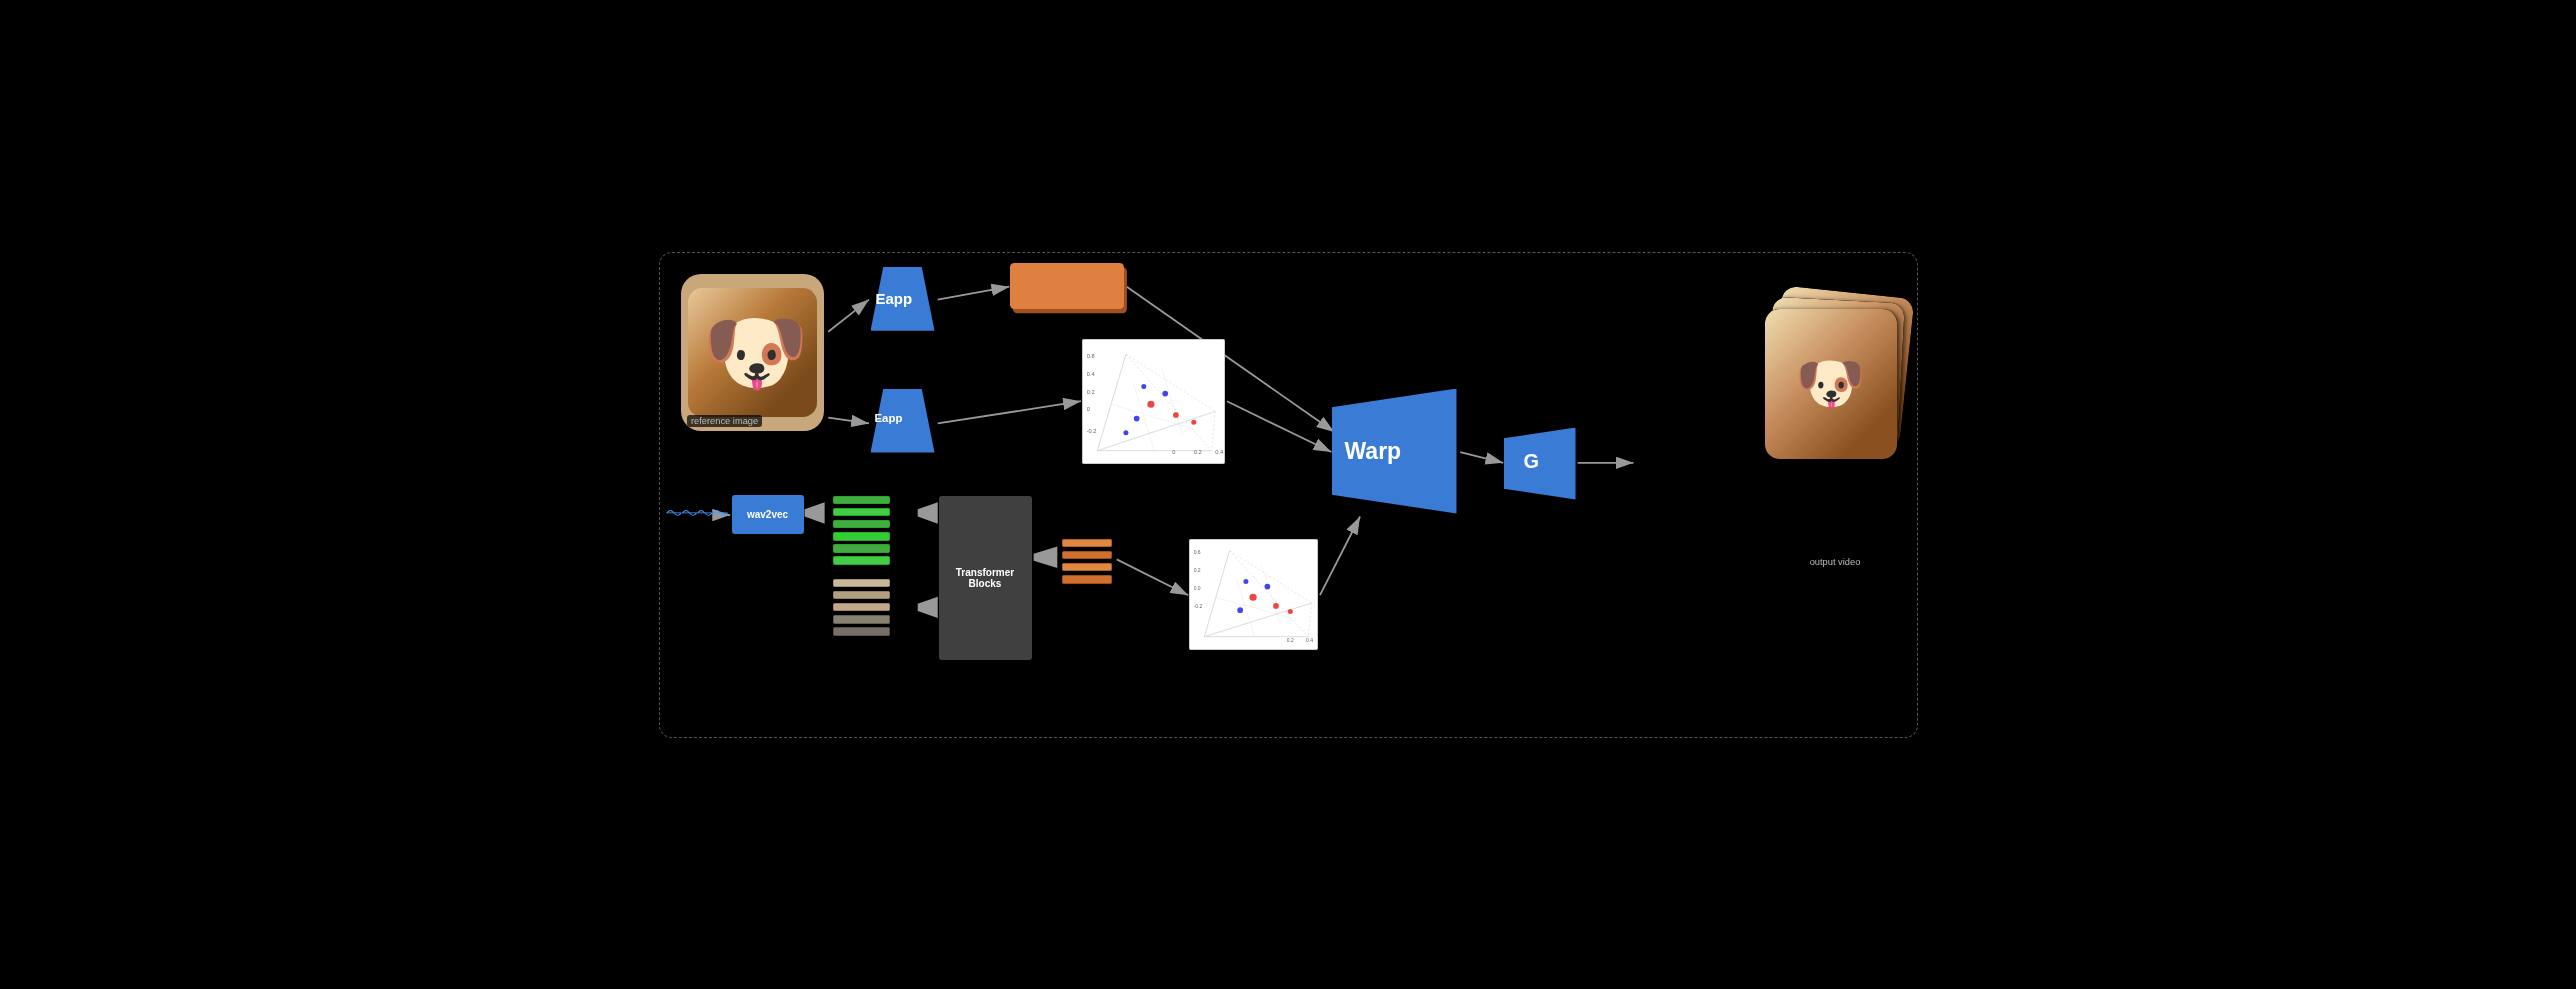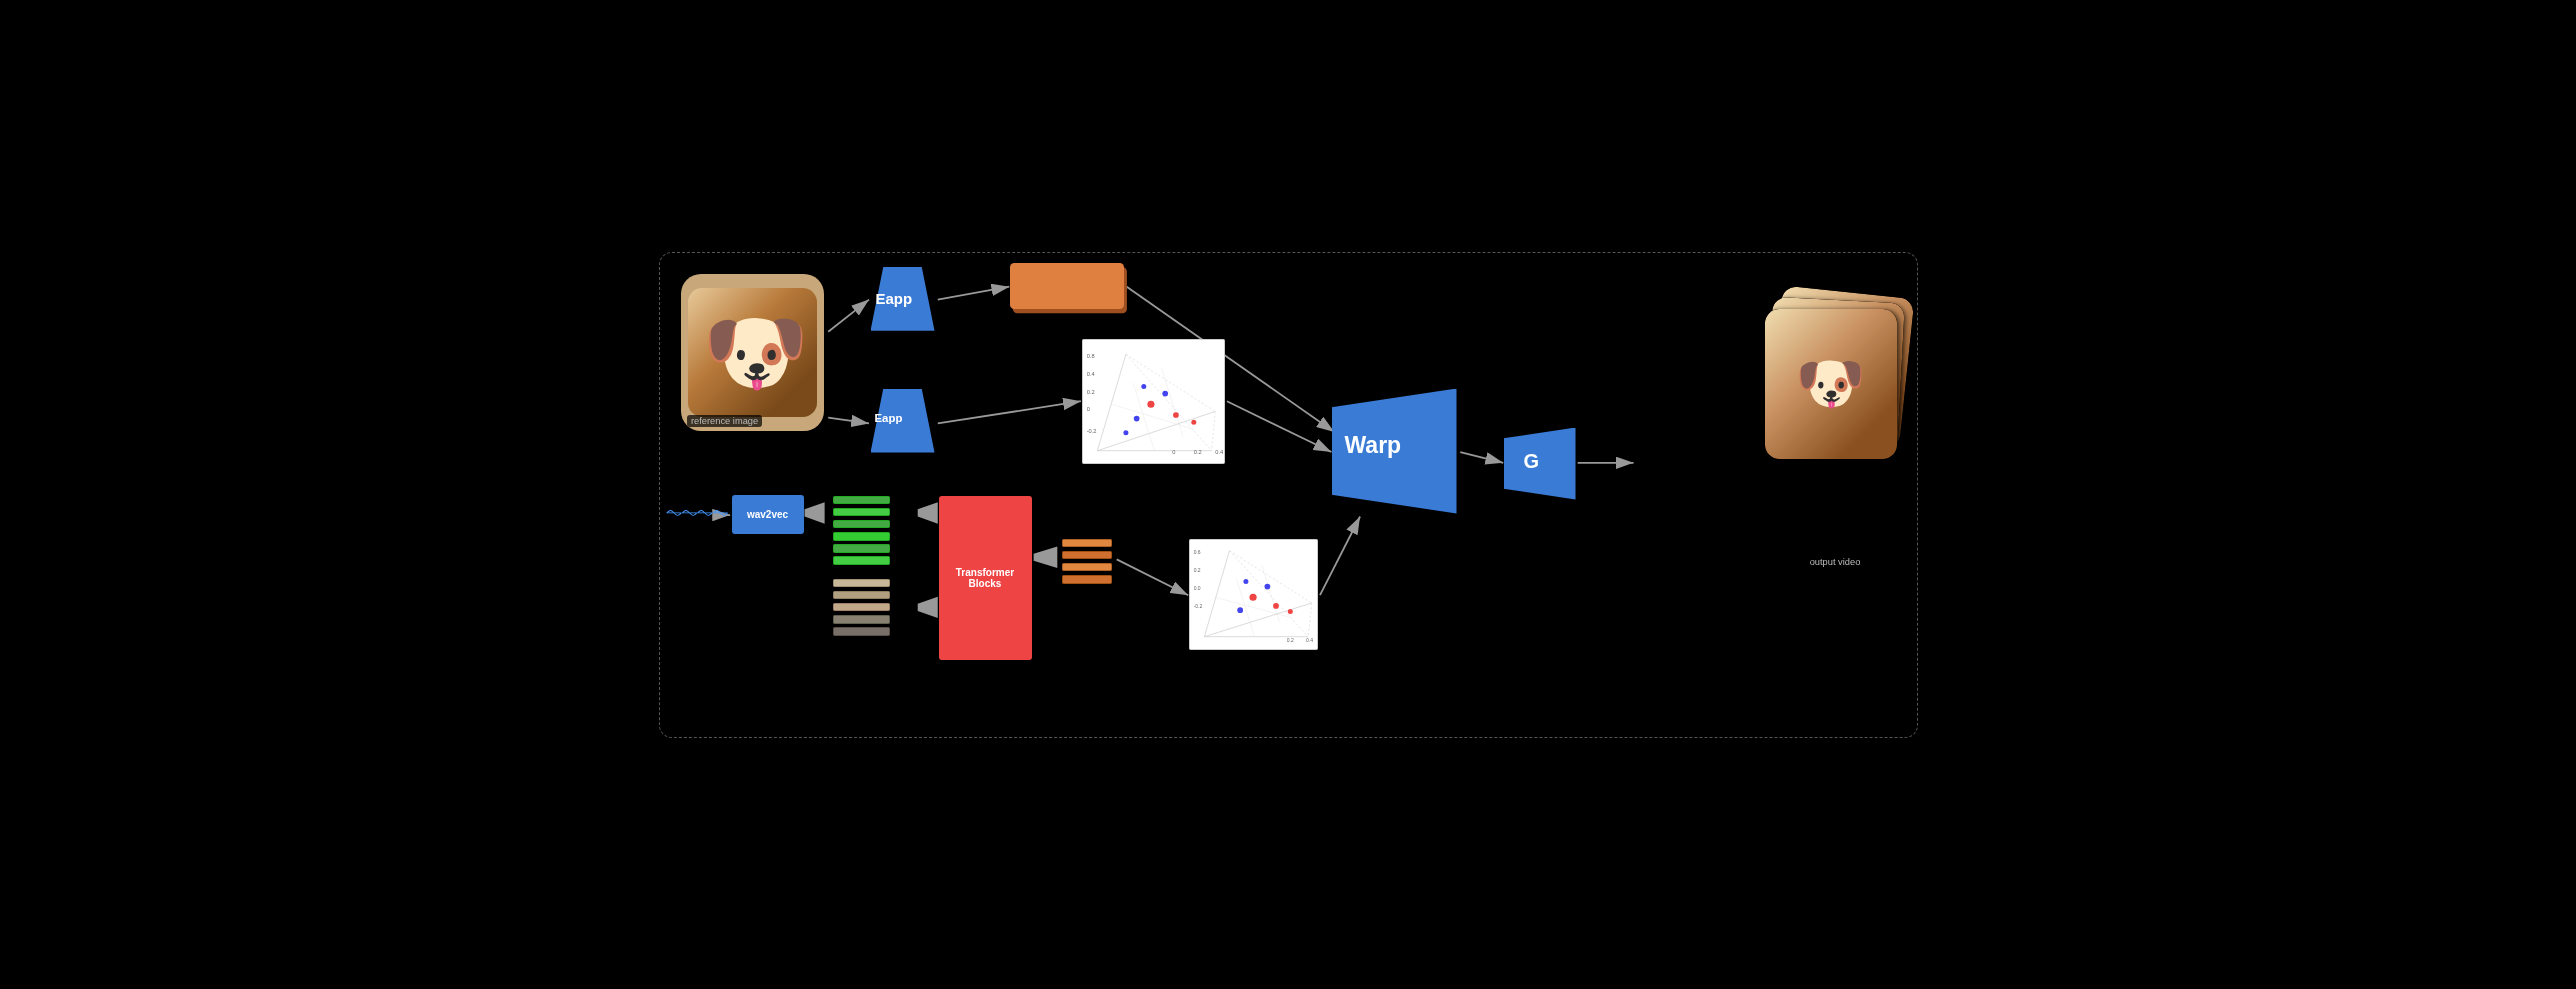--- a/index.html
+++ b/index.html
@@ -194,21 +194,21 @@
       border-radius: 2.9px;
     }
 
     
     .transformer-block {
       position: absolute;
       left: 279px;
       top: 243px;
       width: 93px;
       height: 164px;
-      background: #ef4444;
+      background: #404040;
       display: flex;
       align-items: center;
       justify-content: center;
       color: #fff;
       font-size: 10px;
       font-weight: bold;
       text-align: center;
       border-radius: 2.9px;
     }
 
@@ -221,21 +221,21 @@
       height: 125px;
       background: #3a7bd5;
       clip-path: polygon(0% 15%, 100% 0%, 100% 100%, 0% 85%);
       display: flex;
       align-items: center;
       justify-content: center;
     }
     .warp-label {
       position: absolute;
       left: 685px;
-      top: 179px;
+      top: 185px;
       color: #fff;
       font-size: 23px;
       font-weight: bold;
       z-index: 10;
       pointer-events: none;
     }
 
     
     .g-block {
       position: absolute;

